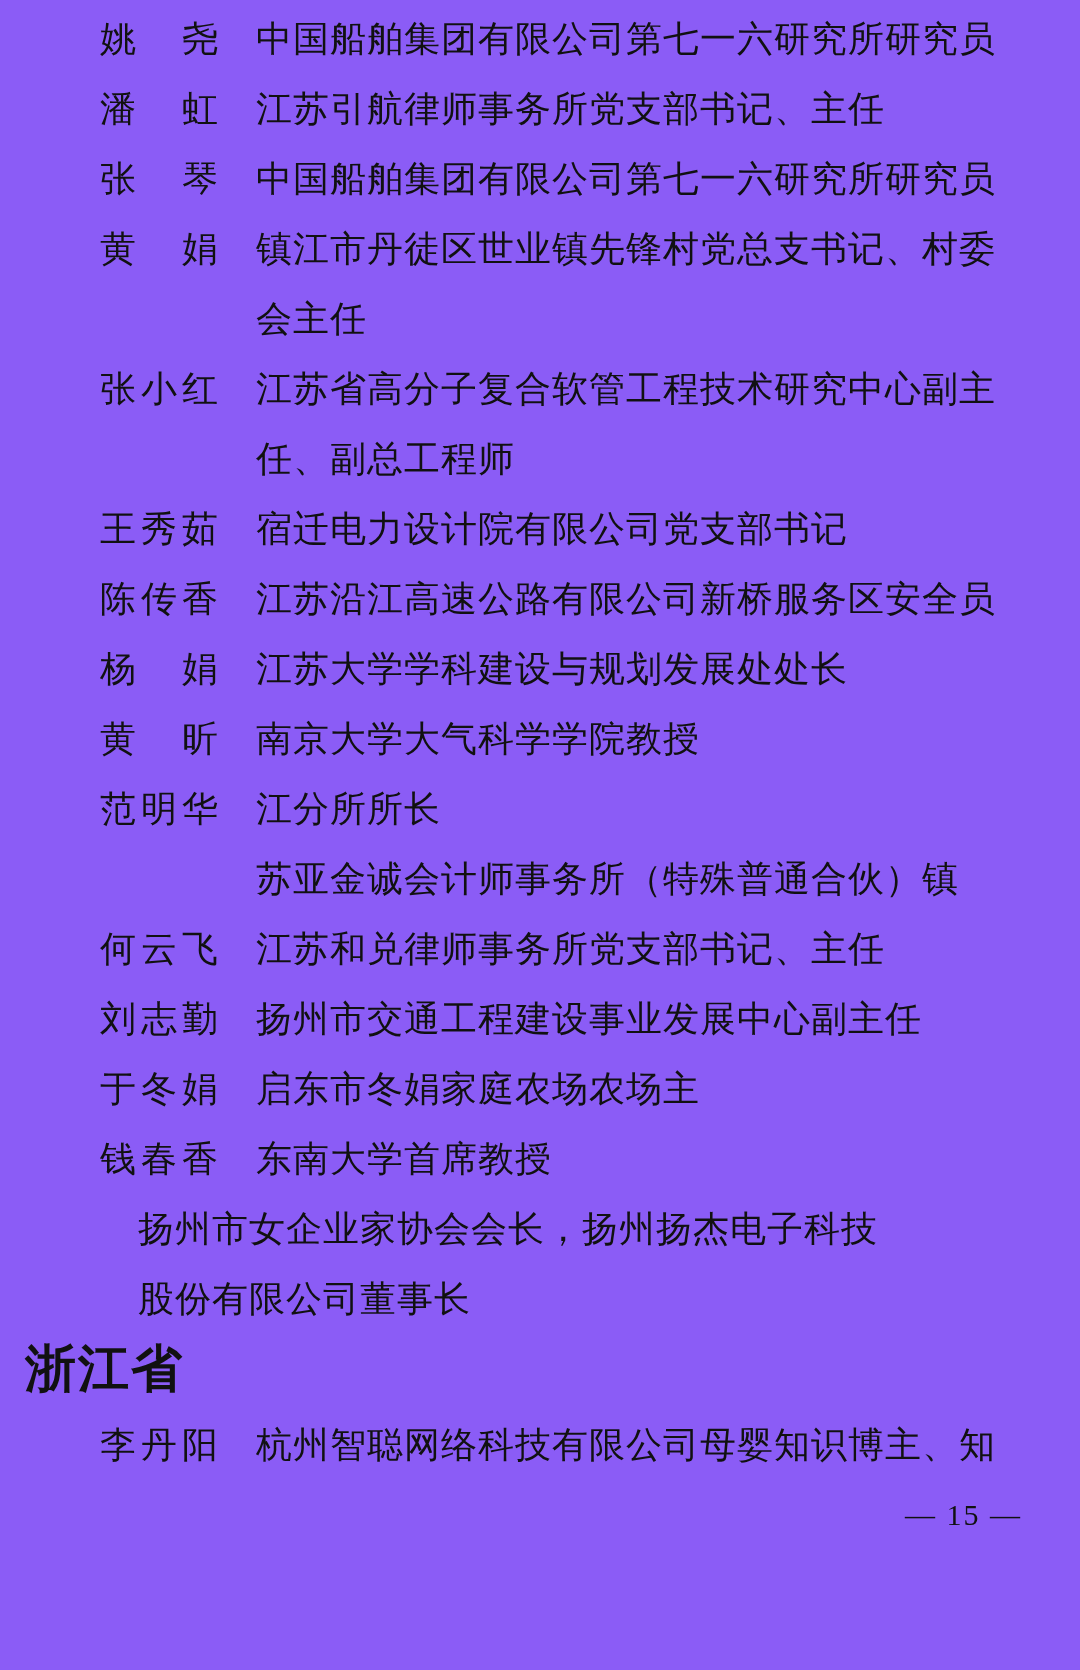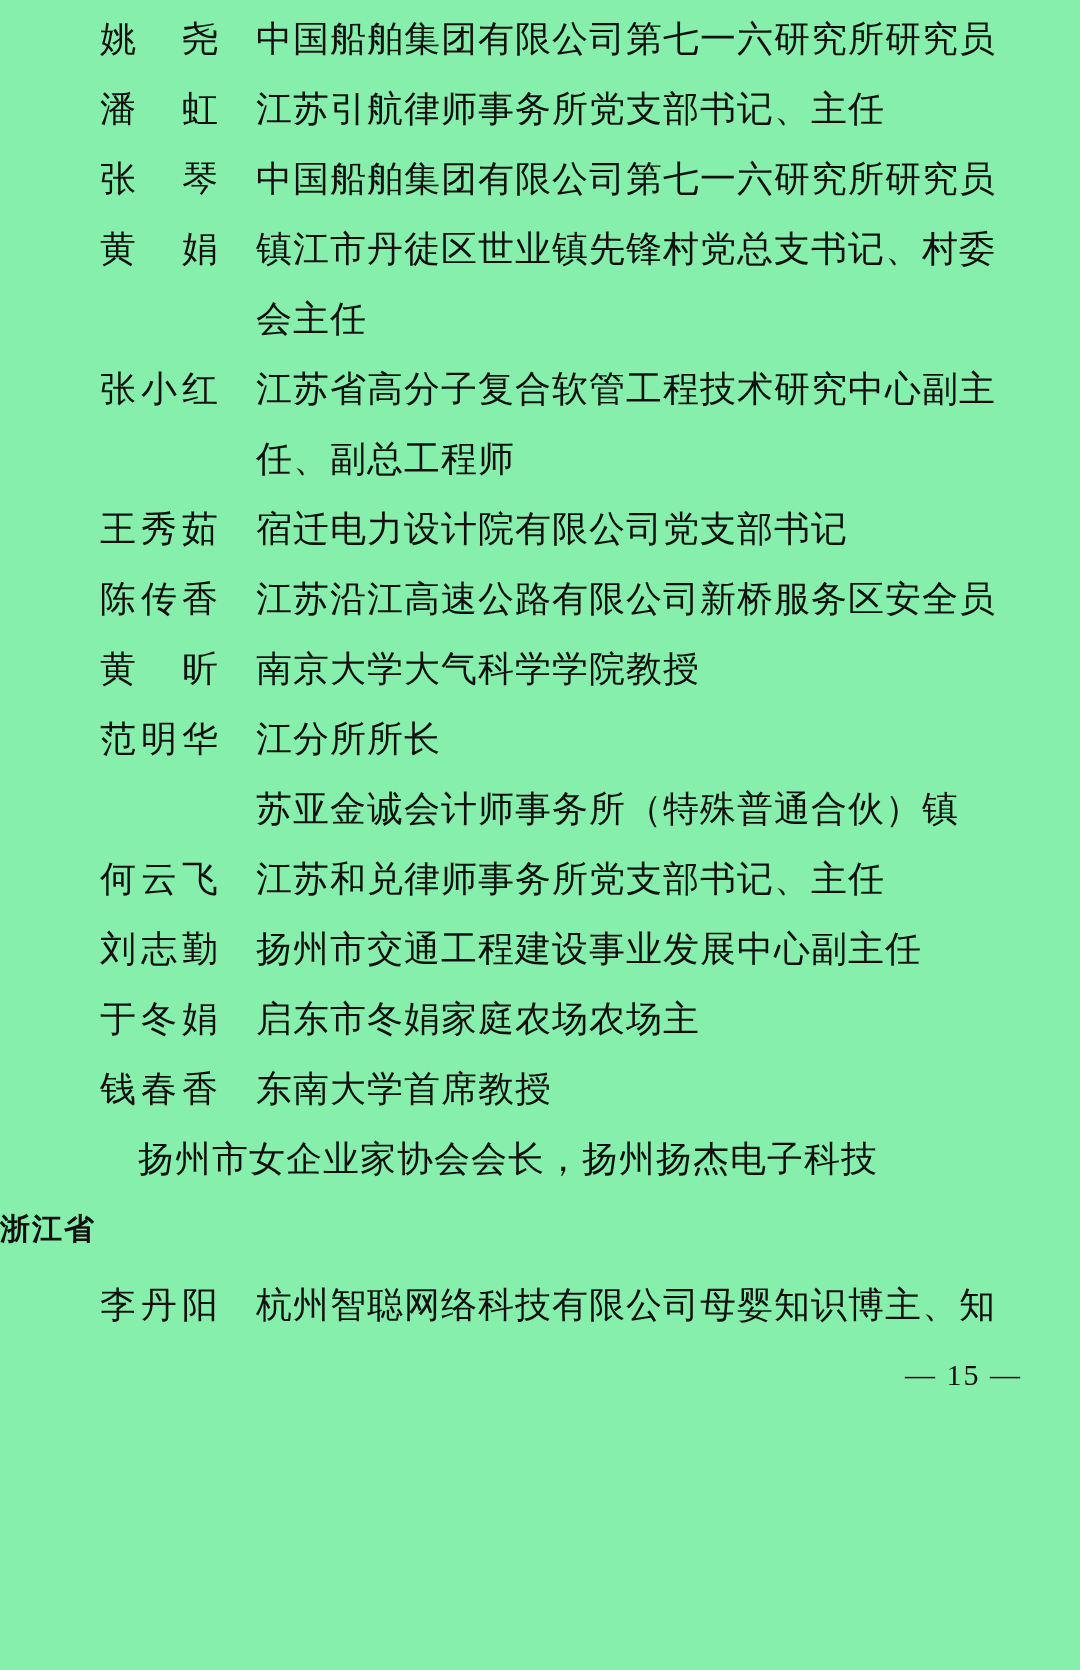--- a/index.html
+++ b/index.html
@@ -1,21 +1,21 @@
 <!DOCTYPE html>
 <html><head>
 <meta charset="utf-8">
 <style>
   html, body { margin: 0; padding: 0; background: #e8e8e8; }
   .page {
     position: relative;
     width: 1080px;
     height: 1670px;
     margin: 0 auto;
-    background: #86efac;
+    background: #8b5cf6;
     color: #111111;
     font-family: "Liberation Serif", "DejaVu Serif", serif;
     box-sizing: border-box;
     padding-top: 4px;
     overflow: hidden;
   }
   .row {
     display: flex;
     align-items: flex-start;
     padding-left: 100px;
@@ -37,22 +37,23 @@
   }
   .line {
     font-size: 36px;
     line-height: 70px;
     letter-spacing: 1px;
     white-space: nowrap;
   }
   .section-header {
     font-family: "Liberation Sans", "DejaVu Sans", sans-serif;
     font-weight: bold;
-    font-size: 30px;
+    font-size: 51px;
     line-height: 70px;
+    padding-left: 25px;
     padding-bottom: 6px;
     letter-spacing: 2px;
   }
   .page-number {
     font-size: 30px;
     line-height: 70px;
     text-align: right;
     padding-right: 58px;
     letter-spacing: 2px;
   }
@@ -106,20 +107,26 @@
     </div>
   </div>
 
   <div class="row">
     <div class="name">陈传香</div>
     <div class="desc">
       <div class="line">江苏沿江高速公路有限公司新桥服务区安全员</div>
     </div>
   </div>
 
+  <div class="row">
+    <div class="name">杨娟</div>
+    <div class="desc">
+      <div class="line">江苏大学学科建设与规划发展处处长</div>
+    </div>
+  </div>
 
   <div class="row">
     <div class="name">黄昕</div>
     <div class="desc">
       <div class="line">南京大学大气科学学院教授</div>
     </div>
   </div>
 
   <div class="row">
     <div class="name">范明华</div>
@@ -153,20 +160,21 @@
   <div class="row">
     <div class="name">钱春香</div>
     <div class="desc">
       <div class="line">东南大学首席教授</div>
     </div>
   </div>
 
   <div class="row">
     <div class="desc">
       <div class="line">扬州市女企业家协会会长，扬州扬杰电子科技</div>
+      <div class="line">股份有限公司董事长</div>
     </div>
   </div>
 
   <div class="section-header">浙江省</div>
 
   <div class="row">
     <div class="name">李丹阳</div>
     <div class="desc">
       <div class="line">杭州智聪网络科技有限公司母婴知识博主、知</div>
     </div>

